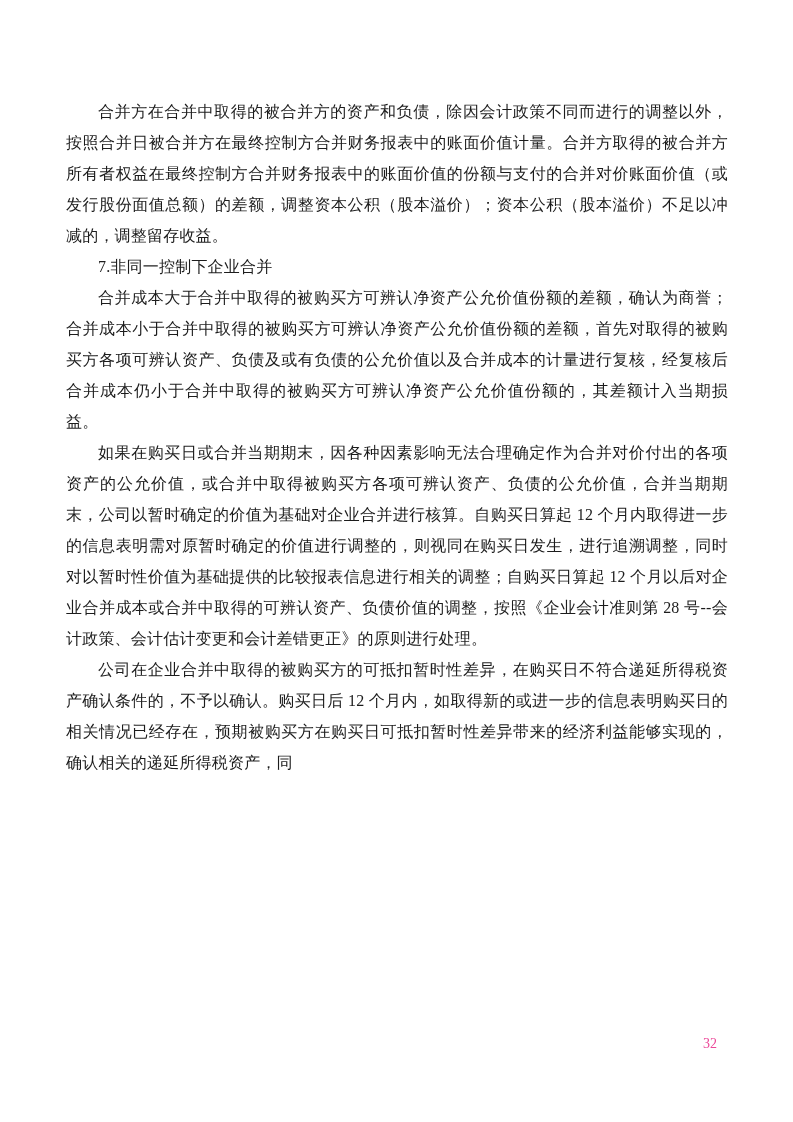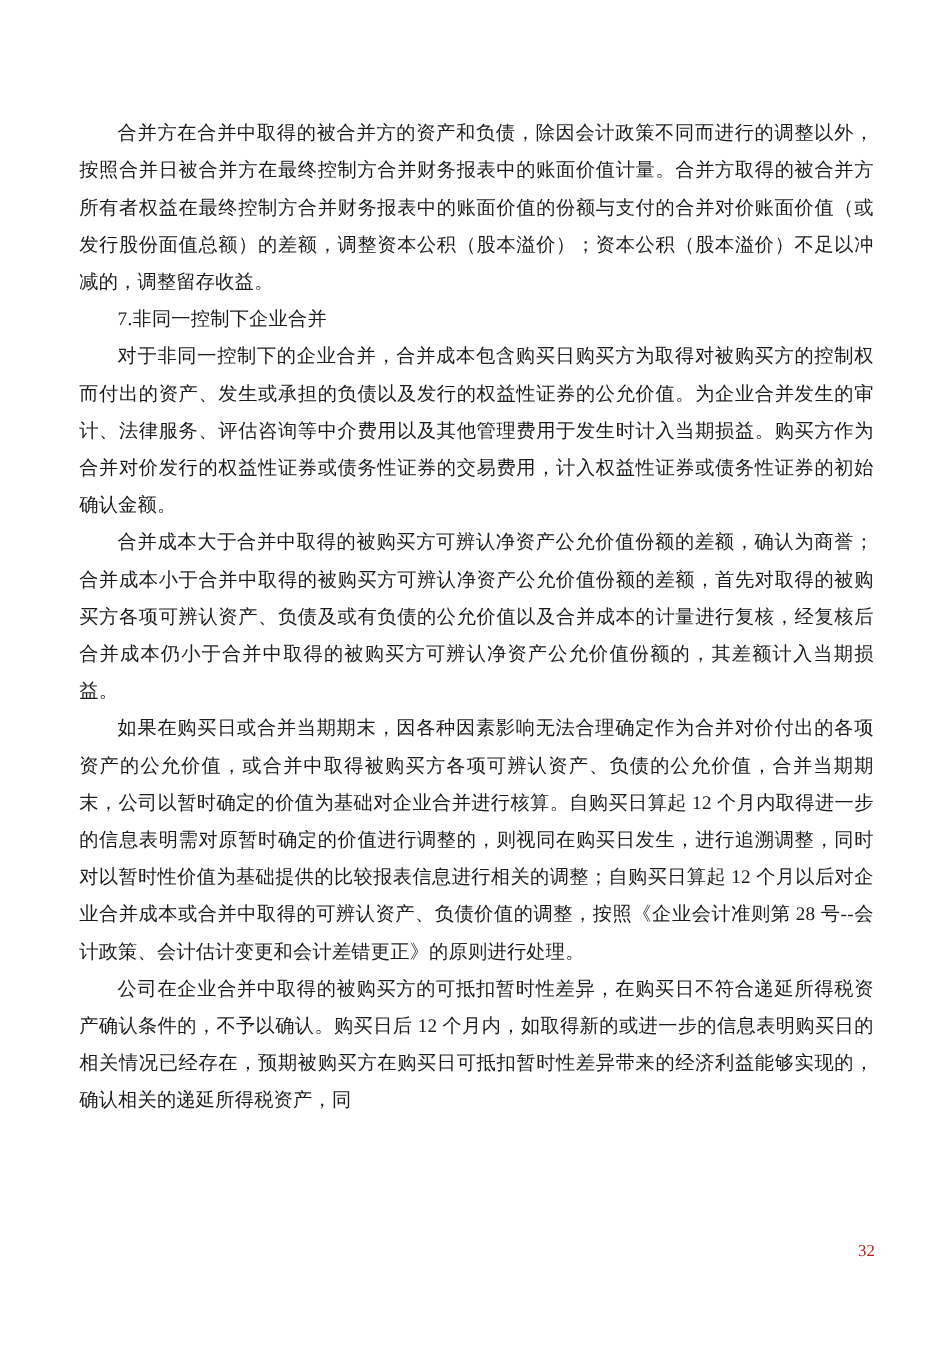--- a/index.html
+++ b/index.html
@@ -29,32 +29,31 @@
     letter-spacing: 0.2px;
   }
   .doc-body p {
     margin: 0;
     padding: 0;
     text-indent: 2em;
   }
   .page-number {
     position: absolute;
     top: 1036px;
-    right: 64px;
+    right: 76px;
     font-size: 14px;
     line-height: 16px;
-    color: #b91c1c;
+    color: #ec4899;
   }
 </style>
 </head>
 <body>
 
 <div class="doc-page">
   <div class="doc-body">
     <p>合并方在合并中取得的被合并方的资产和负债，除因会计政策不同而进行的调整以外，按照合并日被合并方在最终控制方合并财务报表中的账面价值计量。合并方取得的被合并方所有者权益在最终控制方合并财务报表中的账面价值的份额与支付的合并对价账面价值（或发行股份面值总额）的差额，调整资本公积（股本溢价）；资本公积（股本溢价）不足以冲减的，调整留存收益。</p>
     <p>7.非同一控制下企业合并</p>
-    <p>对于非同一控制下的企业合并，合并成本包含购买日购买方为取得对被购买方的控制权而付出的资产、发生或承担的负债以及发行的权益性证券的公允价值。为企业合并发生的审计、法律服务、评估咨询等中介费用以及其他管理费用于发生时计入当期损益。购买方作为合并对价发行的权益性证券或债务性证券的交易费用，计入权益性证券或债务性证券的初始确认金额。</p>
     <p>合并成本大于合并中取得的被购买方可辨认净资产公允价值份额的差额，确认为商誉；合并成本小于合并中取得的被购买方可辨认净资产公允价值份额的差额，首先对取得的被购买方各项可辨认资产、负债及或有负债的公允价值以及合并成本的计量进行复核，经复核后合并成本仍小于合并中取得的被购买方可辨认净资产公允价值份额的，其差额计入当期损益。</p>
     <p>如果在购买日或合并当期期末，因各种因素影响无法合理确定作为合并对价付出的各项资产的公允价值，或合并中取得被购买方各项可辨认资产、负债的公允价值，合并当期期末，公司以暂时确定的价值为基础对企业合并进行核算。自购买日算起 12 个月内取得进一步的信息表明需对原暂时确定的价值进行调整的，则视同在购买日发生，进行追溯调整，同时对以暂时性价值为基础提供的比较报表信息进行相关的调整；自购买日算起 12 个月以后对企业合并成本或合并中取得的可辨认资产、负债价值的调整，按照《企业会计准则第 28 号--会计政策、会计估计变更和会计差错更正》的原则进行处理。</p>
     <p>公司在企业合并中取得的被购买方的可抵扣暂时性差异，在购买日不符合递延所得税资产确认条件的，不予以确认。购买日后 12 个月内，如取得新的或进一步的信息表明购买日的相关情况已经存在，预期被购买方在购买日可抵扣暂时性差异带来的经济利益能够实现的，确认相关的递延所得税资产，同</p>
   </div>
   <div class="page-number">32</div>
 </div>
 
 </body></html>

